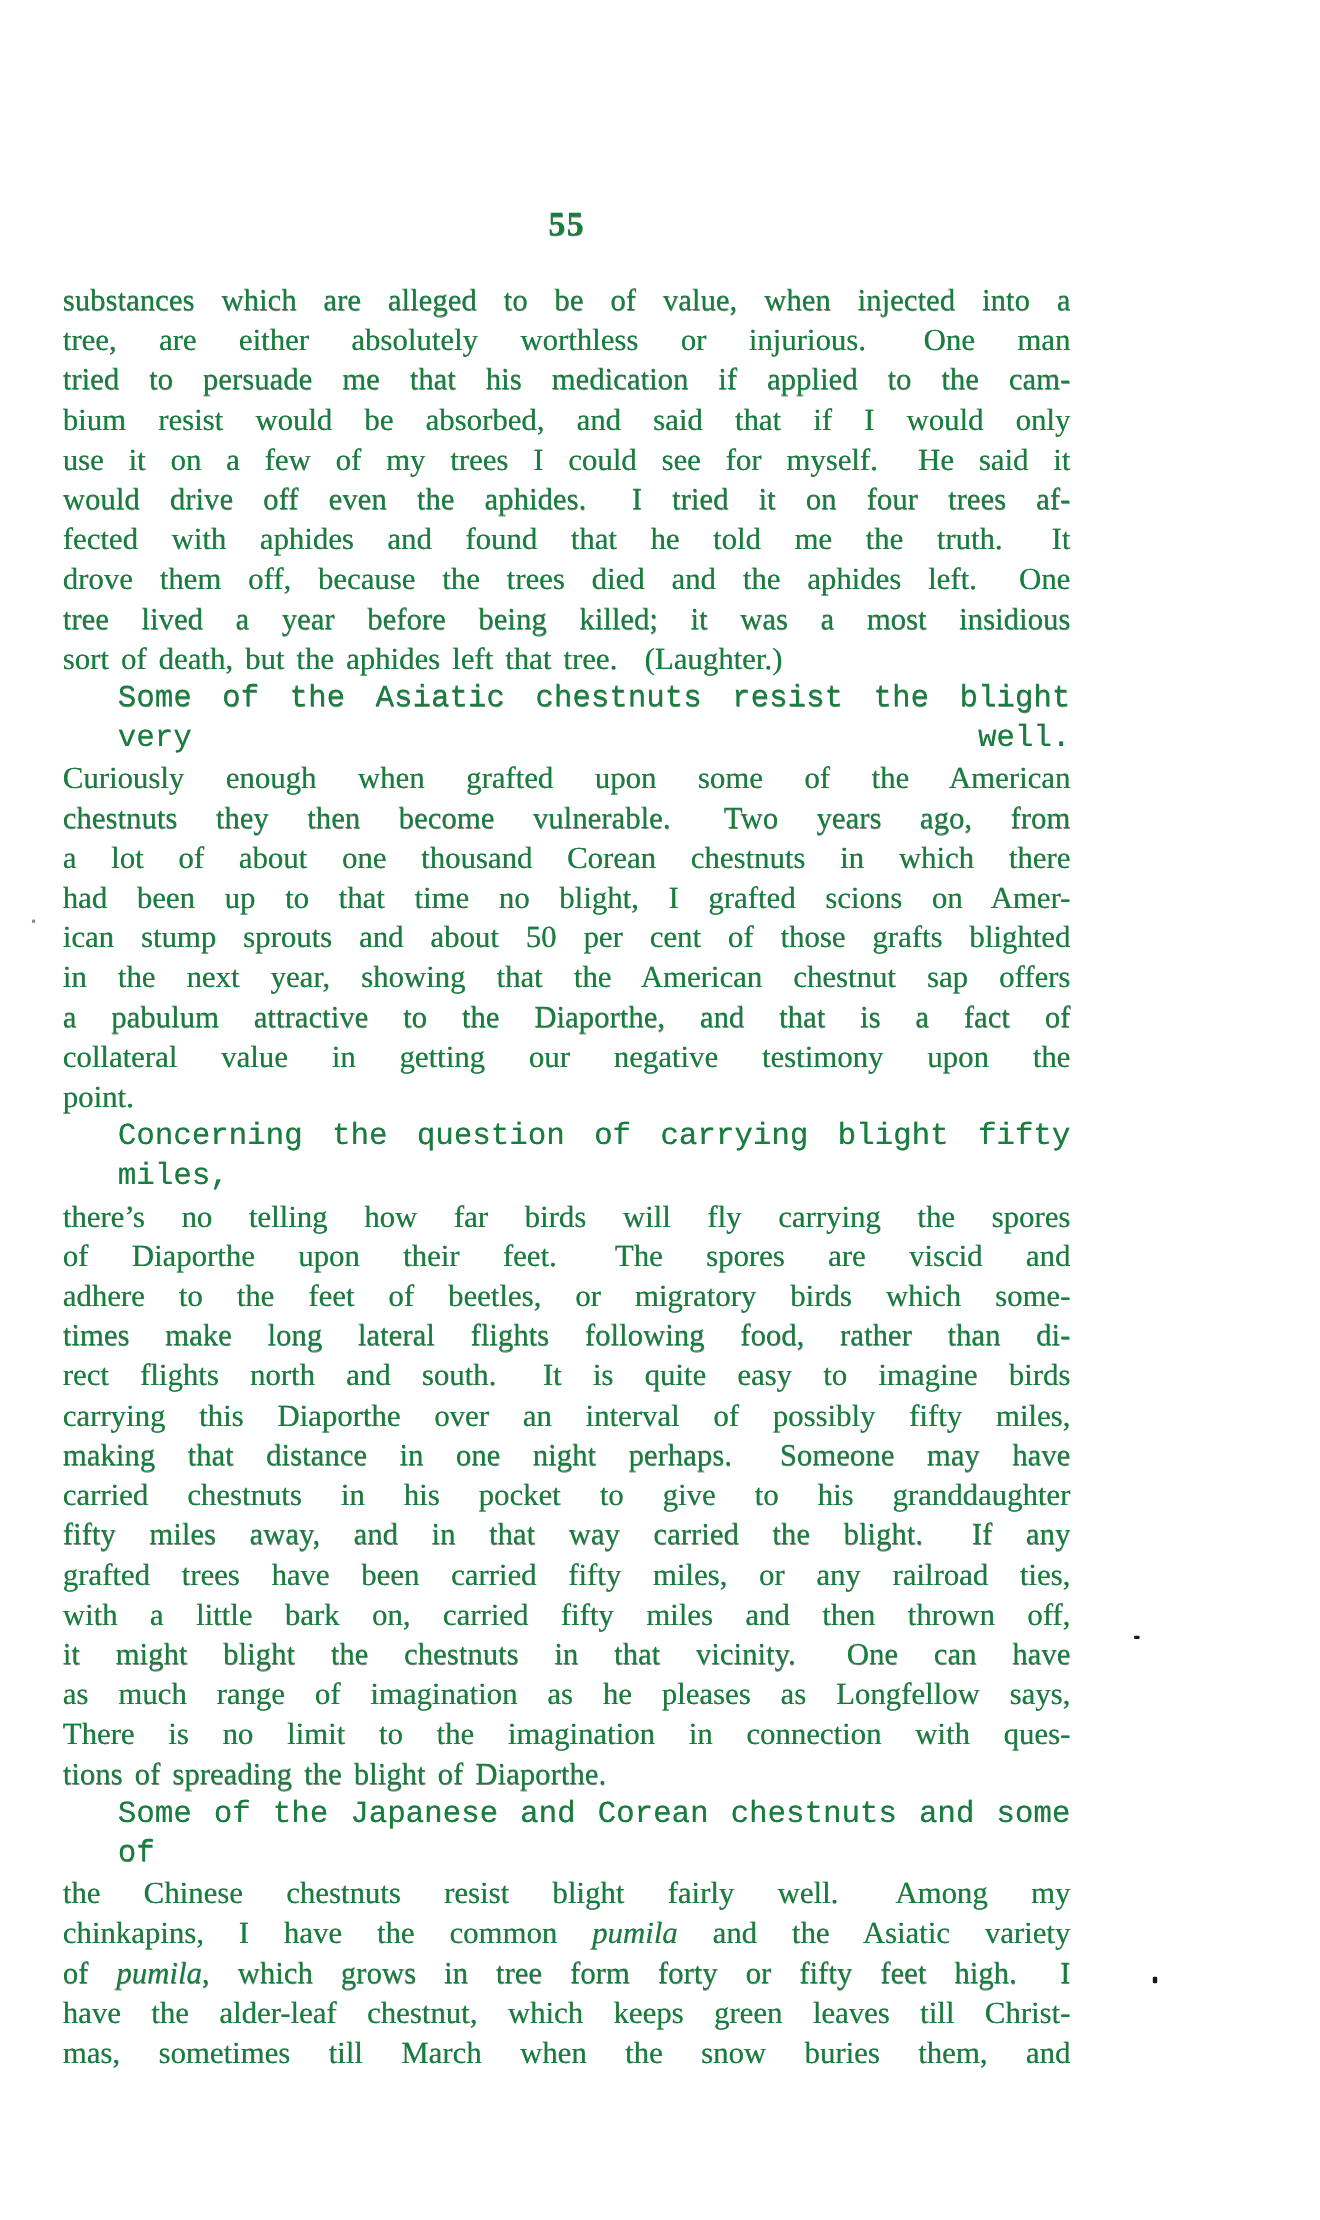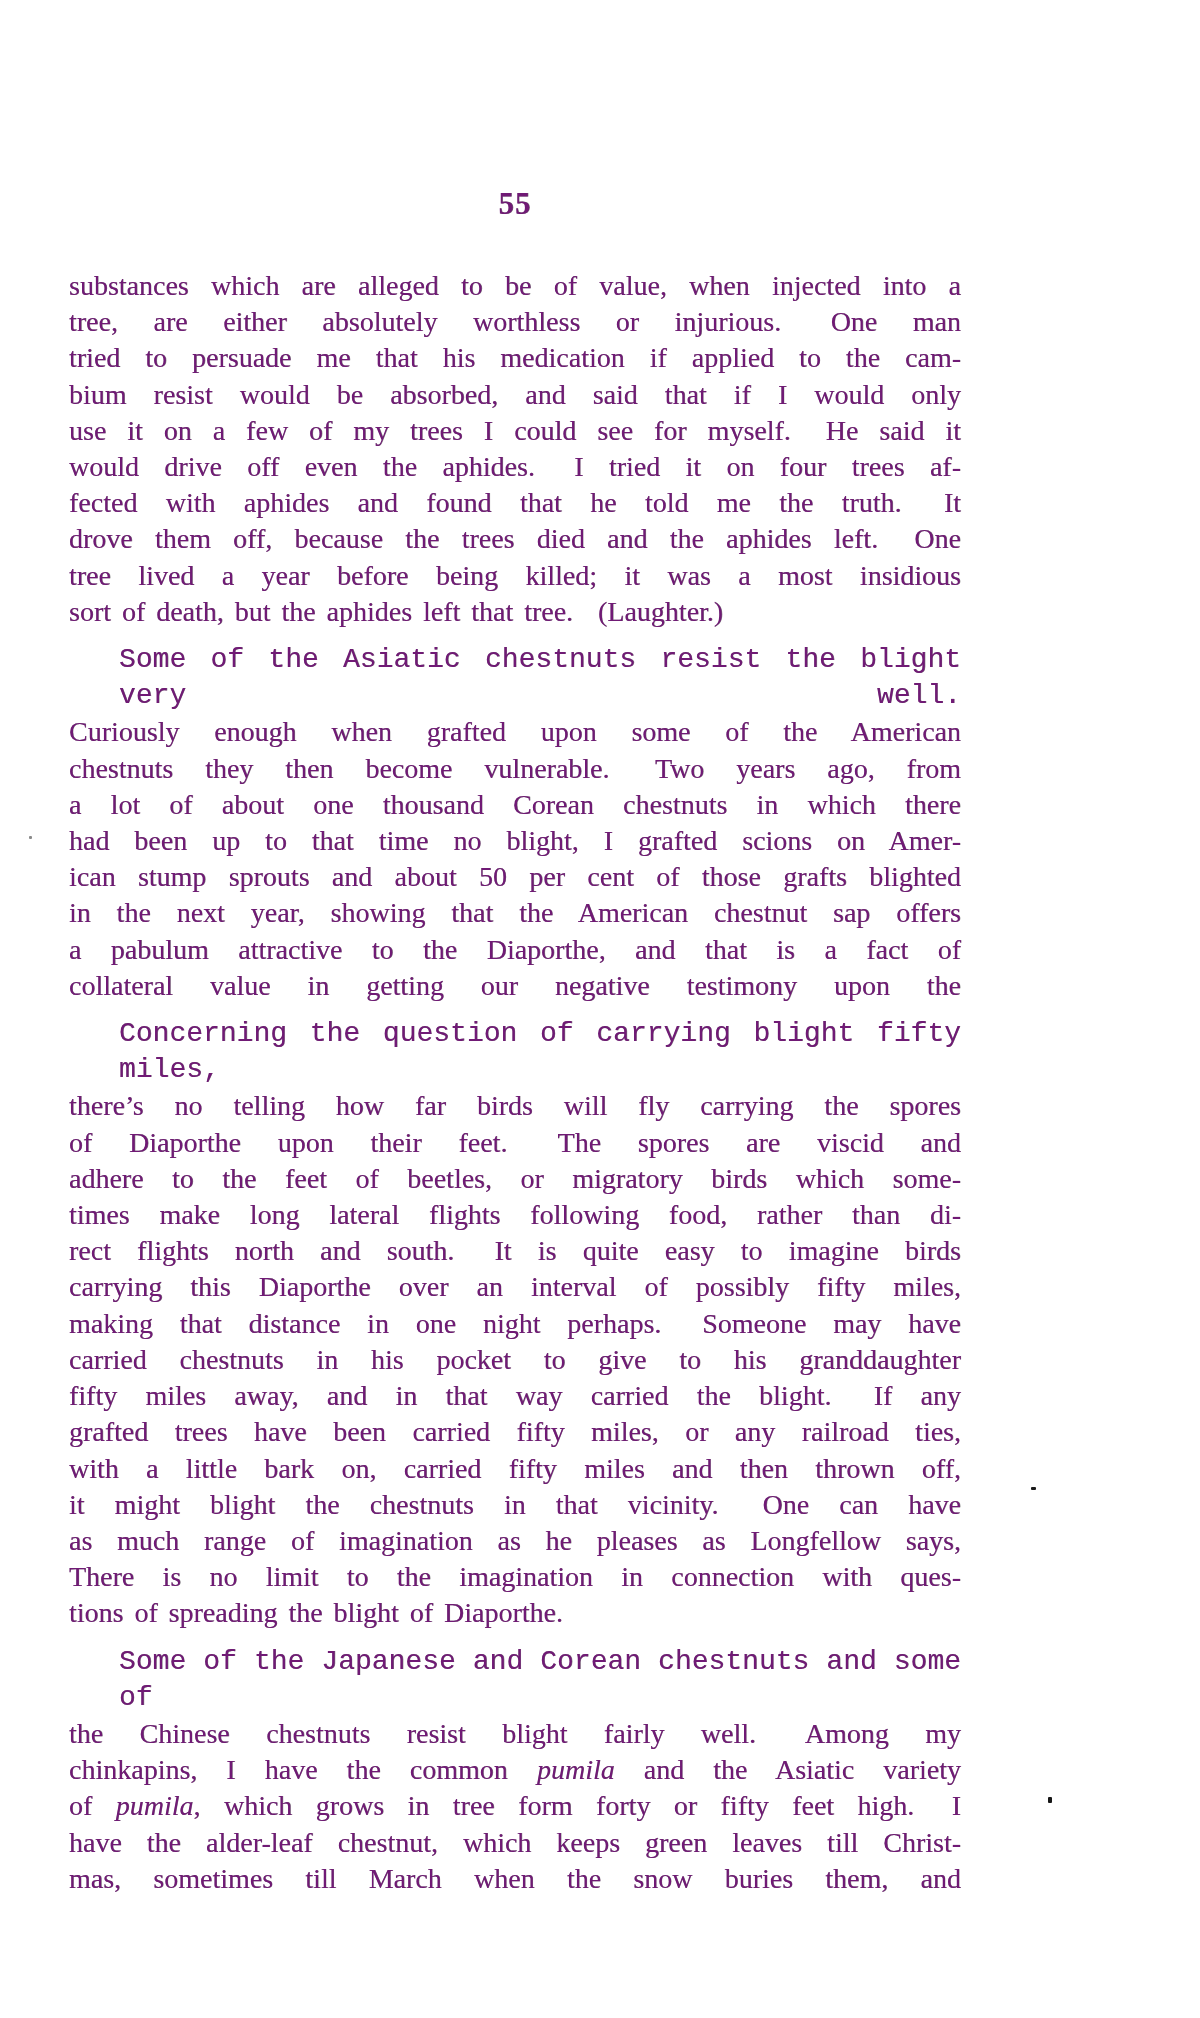--- a/index.html
+++ b/index.html
@@ -4,21 +4,21 @@
 <title>Scanned book page 55</title>
 <style>
   html, body { margin: 0; padding: 0; background: #ffffff; }
   .page {
     position: relative;
     width: 1200px;
     height: 2018px;
     background: #ffffff;
     overflow: hidden;
     font-family: "Liberation Serif", "DejaVu Serif", serif;
-    color: #701a75;
+    color: #15803d;
   }
   .page-number {
     position: absolute;
     top: 186px;
     left: 57px;
     width: 916px;
     text-align: center;
     font-size: 31px;
     font-weight: 700;
     letter-spacing: 1px;
@@ -26,21 +26,21 @@
   }
   .text-block {
     position: absolute;
     top: 256px;
     left: 57px;
     width: 916px;
     font-size: 28px;
     line-height: 36.2px;
     text-shadow: 0.35px 0.35px 0 rgba(10,10,10,0.5);
   }
-  .paragraph { margin: 12px; padding: 0; }
+  .paragraph { margin: 0; padding: 0; }
   .line {
     text-align: justify;
     text-align-last: justify;
   }
   .line.indent { padding-left: 50px; font-family: Liberation Mono, monospace; }
   .line.end { text-align-last: left; word-spacing: 0.14em; }
   .it { font-style: italic; }
   .speck { position: absolute; border-radius: 1px; }
 </style>
 </head>
@@ -64,20 +64,21 @@
       <div class="paragraph">
         <div class="line indent"><span>Some of the Asiatic chestnuts resist the blight very well.</span></div>
         <div class="line"><span>Curiously enough when grafted upon some of the American</span></div>
         <div class="line"><span>chestnuts they then become vulnerable.  Two years ago, from</span></div>
         <div class="line"><span>a lot of about one thousand Corean chestnuts in which there</span></div>
         <div class="line"><span>had been up to that time no blight, I grafted scions on Amer-</span></div>
         <div class="line"><span>ican stump sprouts and about 50 per cent of those grafts blighted</span></div>
         <div class="line"><span>in the next year, showing that the American chestnut sap offers</span></div>
         <div class="line"><span>a pabulum attractive to the Diaporthe, and that is a fact of</span></div>
         <div class="line"><span>collateral value in getting our negative testimony upon the</span></div>
+        <div class="line end"><span>point.</span></div>
       </div>
       <div class="paragraph">
         <div class="line indent"><span>Concerning the question of carrying blight fifty miles,</span></div>
         <div class="line"><span>there’s no telling how far birds will fly carrying the spores</span></div>
         <div class="line"><span>of Diaporthe upon their feet.  The spores are viscid and</span></div>
         <div class="line"><span>adhere to the feet of beetles, or migratory birds which some-</span></div>
         <div class="line"><span>times make long lateral flights following food, rather than di-</span></div>
         <div class="line"><span>rect flights north and south.  It is quite easy to imagine birds</span></div>
         <div class="line"><span>carrying this Diaporthe over an interval of possibly fifty miles,</span></div>
         <div class="line"><span>making that distance in one night perhaps.  Someone may have</span></div>

